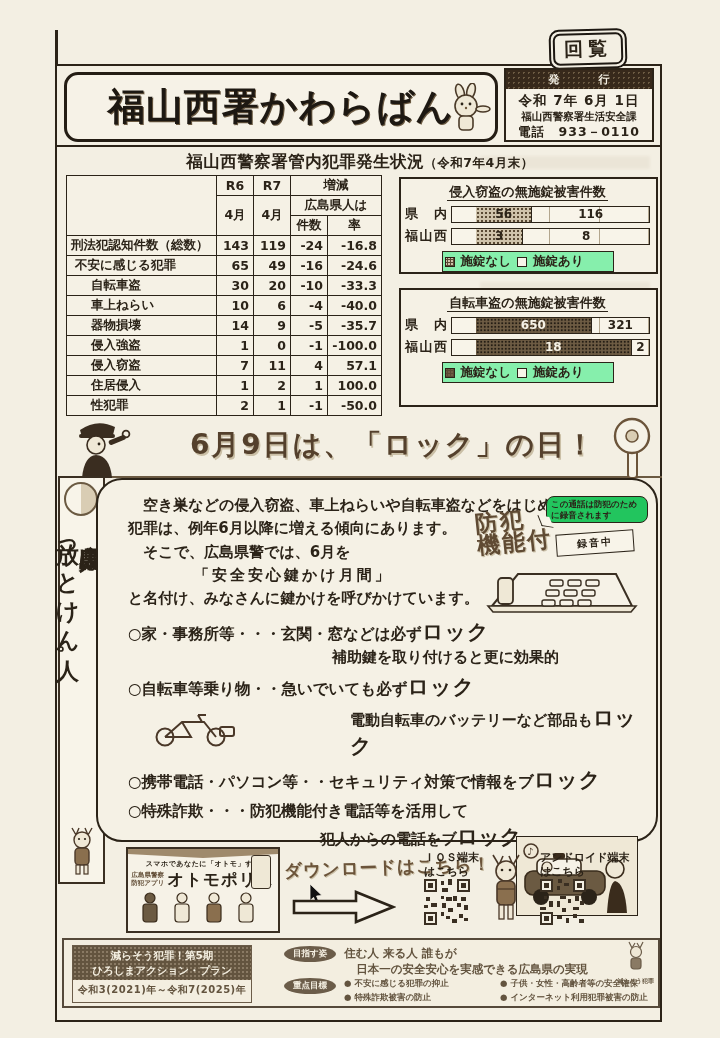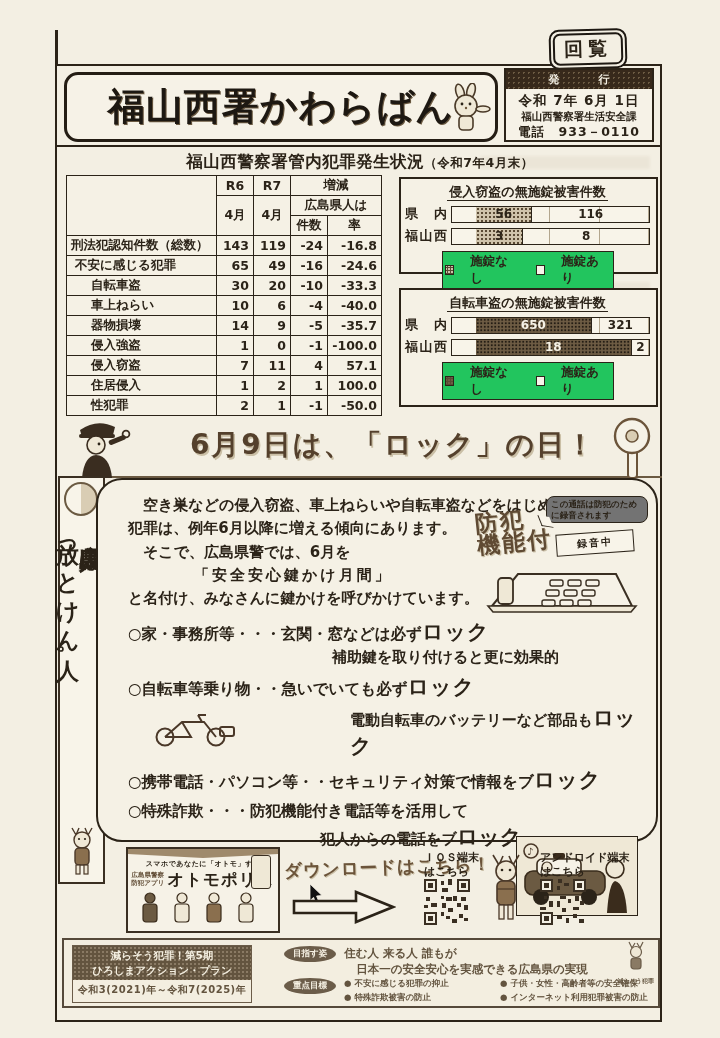--- a/index.html
+++ b/index.html
@@ -45,21 +45,21 @@
   .chart-title { text-align:center; font-size:13px; font-weight:900; }
   .chart-title span { border-bottom:1.8px solid #2b2318; padding:0 2px 1px; }
   .chart-row { display:flex; align-items:center; margin-top:4px; }
   .cat-label { width:46px; font-size:13px; font-weight:900; text-align:justify; text-align-last:justify; padding-right:4px; }
   .bar-track { flex:1; height:17px; display:flex; border:1.6px solid #2b2318; background:
       repeating-linear-gradient(90deg,transparent 0,transparent calc(25% - 1px),#b3a68e calc(25% - 1px),#b3a68e 25%),#f8f4e9; padding-left: 24px; }
   .seg { height:100%; display:flex; align-items:center; justify-content:center; font-size:12px; font-weight:900; overflow:hidden; }
   .seg.no { background-color:#cfc3ab; background-image:radial-gradient(#5a4a34 1px,transparent 1.3px); background-size:4px 4px; border-right:1.6px solid #2b2318; }
   .chart2 .seg.no { background-color:#6e5c44; background-image:radial-gradient(#241d14 1.1px,transparent 1.4px); background-size:3.5px 3.5px; color:#f6f2e7; }
   .seg.yes { flex:1; }
-  .legend { margin:6px auto 0; width:172px; border:1.6px solid #2b2318; display:flex; align-items:center; justify-content:flex-start; gap:16px; font-size:12.5px; font-weight:900; padding:1px 2px; background:#22c55e; }
+  .legend { margin:6px auto 0; width:172px; border:1.6px solid #2b2318; display:flex; align-items:center; justify-content:flex-start; gap:6px; font-size:12.5px; font-weight:900; padding:1px 2px; background:#86efac; }
   .sw { width:10px; height:10px; border:1.4px solid #2b2318; display:inline-block; }
   .sw.no { background-color:#cfc3ab; background-image:radial-gradient(#5a4a34 1px,transparent 1.2px); background-size:3px 3px; }
   .chart2 .sw.no { background-color:#6e5c44; }
   .sw.yes { background:#f8f4e9; }
 
   
   .lock-banner { position:absolute; left:58px; top:412px; width:604px; height:66px; border-bottom:2px solid #6b5a42; }
   .lock-banner-title { position:absolute; left:115px; top:14px; width:440px; text-align:center; font-size:28px; font-weight:900; letter-spacing:2px; color:#54402c; text-shadow:1.5px 1.5px 0 #cabfa6; }
   .policeman { position:absolute; left:12px; top:2px; }
   .scroll-deco-tr { position:absolute; right:6px; top:4px; }
@@ -71,21 +71,21 @@
   .side-text span { display:block; }
   .side-banner .deer-slot { position:absolute; bottom:2px; left:5px; }
 
   
   .body-box { position:absolute; left:96px; top:478px; width:562px; height:364px; border:2.5px solid #2b2318; border-radius:26px; background:#f5f1e5; padding:14px 12px 6px 30px; }
   .intro p { font-size:15px; font-weight:700; line-height:1.55; }
   .campaign { font-size:19px; font-weight:900; letter-spacing:3px; margin-left:66px; line-height:1.5; }
 
   .phone-graphic { position:absolute; right:8px; top:16px; width:172px; height:122px; }
   .bouhan-label { position:absolute; left:0; top:14px; font-size:23px; font-weight:900; color:#5f4a33; transform:rotate(-6deg); line-height:.95; letter-spacing:2px; text-shadow:1px 1px 0 #cabfa6; }
-  .bubble { position:absolute; right:0; top:0; width:102px; border:1.6px solid #2b2318; border-radius:8px; background:#737373; font-size:8.5px; font-weight:700; padding:2px 4px; line-height:1.25; }
+  .bubble { position:absolute; right:0; top:0; width:102px; border:1.6px solid #2b2318; border-radius:8px; background:#22c55e; font-size:8.5px; font-weight:700; padding:2px 4px; line-height:1.25; }
   .bubble:after { content:""; position:absolute; left:-7px; bottom:-5px; width:10px; height:10px; background:#f8f4e9; border-left:1.6px solid #2b2318; border-bottom:1.6px solid #2b2318; transform:skewX(30deg) rotate(10deg); }
   .phone-screen { position:absolute; right:14px; top:36px; width:78px; height:22px; border:1.8px solid #2b2318; background:#f8f4e9; transform:rotate(-4deg); display:flex; align-items:center; justify-content:center; font-size:10px; font-weight:900; letter-spacing:2px; }
   .phone-svg { position:absolute; left:8px; bottom:0; }
 
   .bullets { position:relative; margin-top:8px; }
   .blt { font-size:15.5px; font-weight:700; line-height:1.4; }
   .blt .lock { font-size:21px; font-weight:900; letter-spacing:1px; }
   .sub1 { padding-left:204px; font-size:15px; font-weight:700; margin-bottom:6px; }
   .sub2 { display:flex; align-items:center; margin:2px 0 6px; }
   .sub2 .bike { margin-left:22px; }

